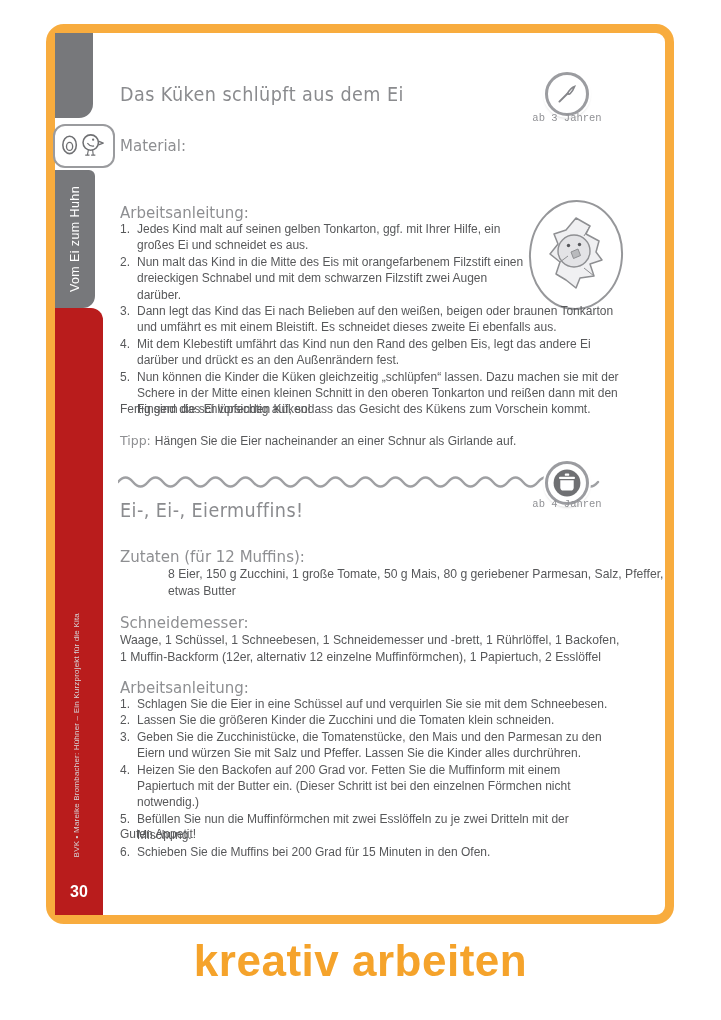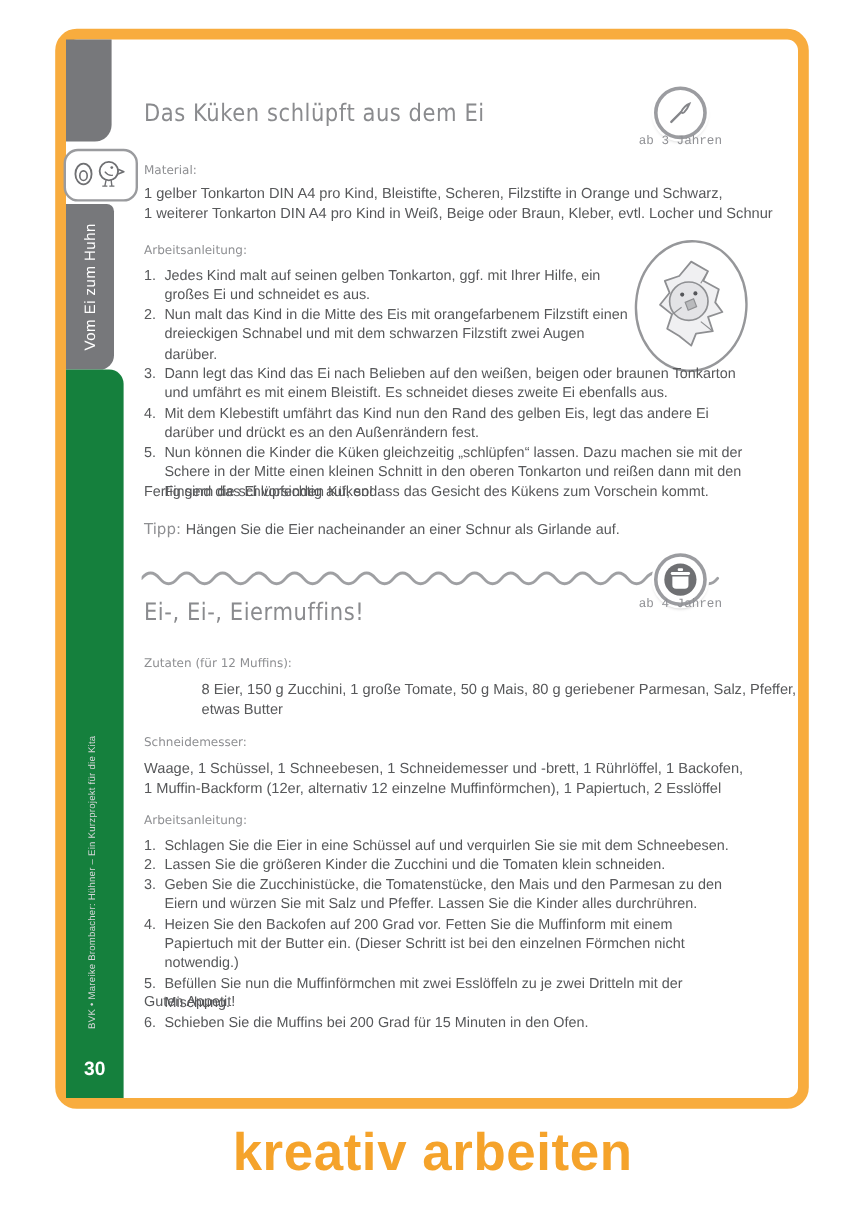--- a/index.html
+++ b/index.html
@@ -8,32 +8,32 @@
   
   .frame{position:absolute;left:46px;top:24px;width:610px;height:882px;
          border:9px solid #F8AC3E;border-radius:18px;background:#fff;}
   
   .side-top{position:absolute;left:55px;top:33px;width:38px;height:85px;
             background:#77787B;border-radius:0 0 14px 0;}
   .icon-tab{position:absolute;left:53px;top:124px;width:58px;height:40px;background:#fff;
             border:2px solid #9A9B9E;border-radius:12px;display:flex;align-items:center;justify-content:center;}
   .side-tab{position:absolute;left:55px;top:170px;width:40px;height:138px;background:#77787B;
             border-radius:0 6px 12px 0;display:flex;align-items:center;justify-content:center;}
-  .side-strip{position:absolute;left:55px;top:308px;width:48px;height:607px;background:#15803d;
+  .side-strip{position:absolute;left:55px;top:308px;width:48px;height:607px;background:#b91c1c;
             border-radius:0 12px 0 0;}
   .vtext{writing-mode:vertical-rl;transform:rotate(180deg);white-space:nowrap;}
   .chapter-label{color:#FFFFFF;font-size:12.5px;letter-spacing:.4px;}
   .credit{position:absolute;left:17px;bottom:58px;color:#D6D6D9;font-size:8px;letter-spacing:.2px;}
   .page-num{position:absolute;bottom:14px;left:0;width:100%;text-align:center;
             color:#fff;font-weight:bold;font-size:16px;}
   
   .hand{font-family:"DejaVu Sans",sans-serif;color:#8E8F92;}
   .title{position:absolute;left:120px;font-family:"DejaVu Sans",sans-serif;color:#8A8B8E;
          font-size:20px;letter-spacing:.5px;transform:scaleX(.88);transform-origin:left;white-space:nowrap;}
-  .label{position:absolute;left:120px;font-size:10px;}
+  .label{position:absolute;left:120px;font-size:15px;}
   .bodyblock{position:absolute;left:120px;width:500px;font-size:12.2px;line-height:16.6px;}
   .bodyblock .line{white-space:nowrap;}
   .steps{position:absolute;left:120px;width:500px;margin:0;padding:0;list-style:none;
          counter-reset:s;font-size:12px;line-height:16.4px;}
   .steps li{display:flex;counter-increment:s;}
   .steps li::before{content:counter(s) ".";flex:0 0 17px;width:17px;}
   .steps1 li:nth-child(-n+2){padding-right:92px;}
   .para{position:absolute;left:120px;width:500px;font-size:12px;line-height:16.4px;}
   .tipline .hand{margin-right:4px;font-size:12.5px;}
   
@@ -84,24 +84,20 @@
 
   <div class="badge-circle" style="left:545px;top:72px;">
     <svg width="26" height="26" viewBox="0 0 24 24">
       <line x1="5" y1="19" x2="12.5" y2="11.5" stroke="#85868A" stroke-width="1.8" stroke-linecap="round"></line>
       <path d="M12.5 11.5 Q15 6.5 19 5 Q17.5 9 15 11.5 Q13.8 12.8 12.5 11.5 Z" fill="none" stroke="#85868A" stroke-width="1.5"></path>
     </svg>
   </div>
   <div class="age" style="left:502px;top:112px;">ab 3 Jahren</div>
 
   <div class="label hand" style="top:137px;">Material:</div>
-  <div class="bodyblock" style="top:153px;">
-    <div class="line">1 gelber Tonkarton DIN A4 pro Kind, Bleistifte, Scheren, Filzstifte in Orange und Schwarz,</div>
-    <div class="line">1 weiterer Tonkarton DIN A4 pro Kind in Weiß, Beige oder Braun, Kleber, evtl. Locher und Schnur</div>
-  </div>
 
   <div class="label hand" style="top:204px;">Arbeitsanleitung:</div>
 
   <span class="illustration">
     <svg width="112" height="118" viewBox="0 0 112 118">
       <ellipse cx="56" cy="59" rx="46" ry="54" fill="#fff" stroke="#96979A" stroke-width="2" transform="rotate(4 56 59)"></ellipse>
       <path d="M56 22 L70 30 L66 38 L79 45 L76 56 L82 64 L70 68 L74 80 L60 82 L56 92 L46 84 L36 78 L40 66 L30 58 L38 48 L34 38 L46 34 Z" fill="#F0F0F2" stroke="#8E8F92" stroke-width="1.5" stroke-linejoin="round"></path>
       <circle cx="54" cy="55" r="16" fill="#E3E3E6" stroke="#8E8F92" stroke-width="1.4"></circle>
       <circle cx="48.5" cy="49.5" r="1.7" fill="#55565A"></circle>
       <circle cx="59.5" cy="48.5" r="1.7" fill="#55565A"></circle>

